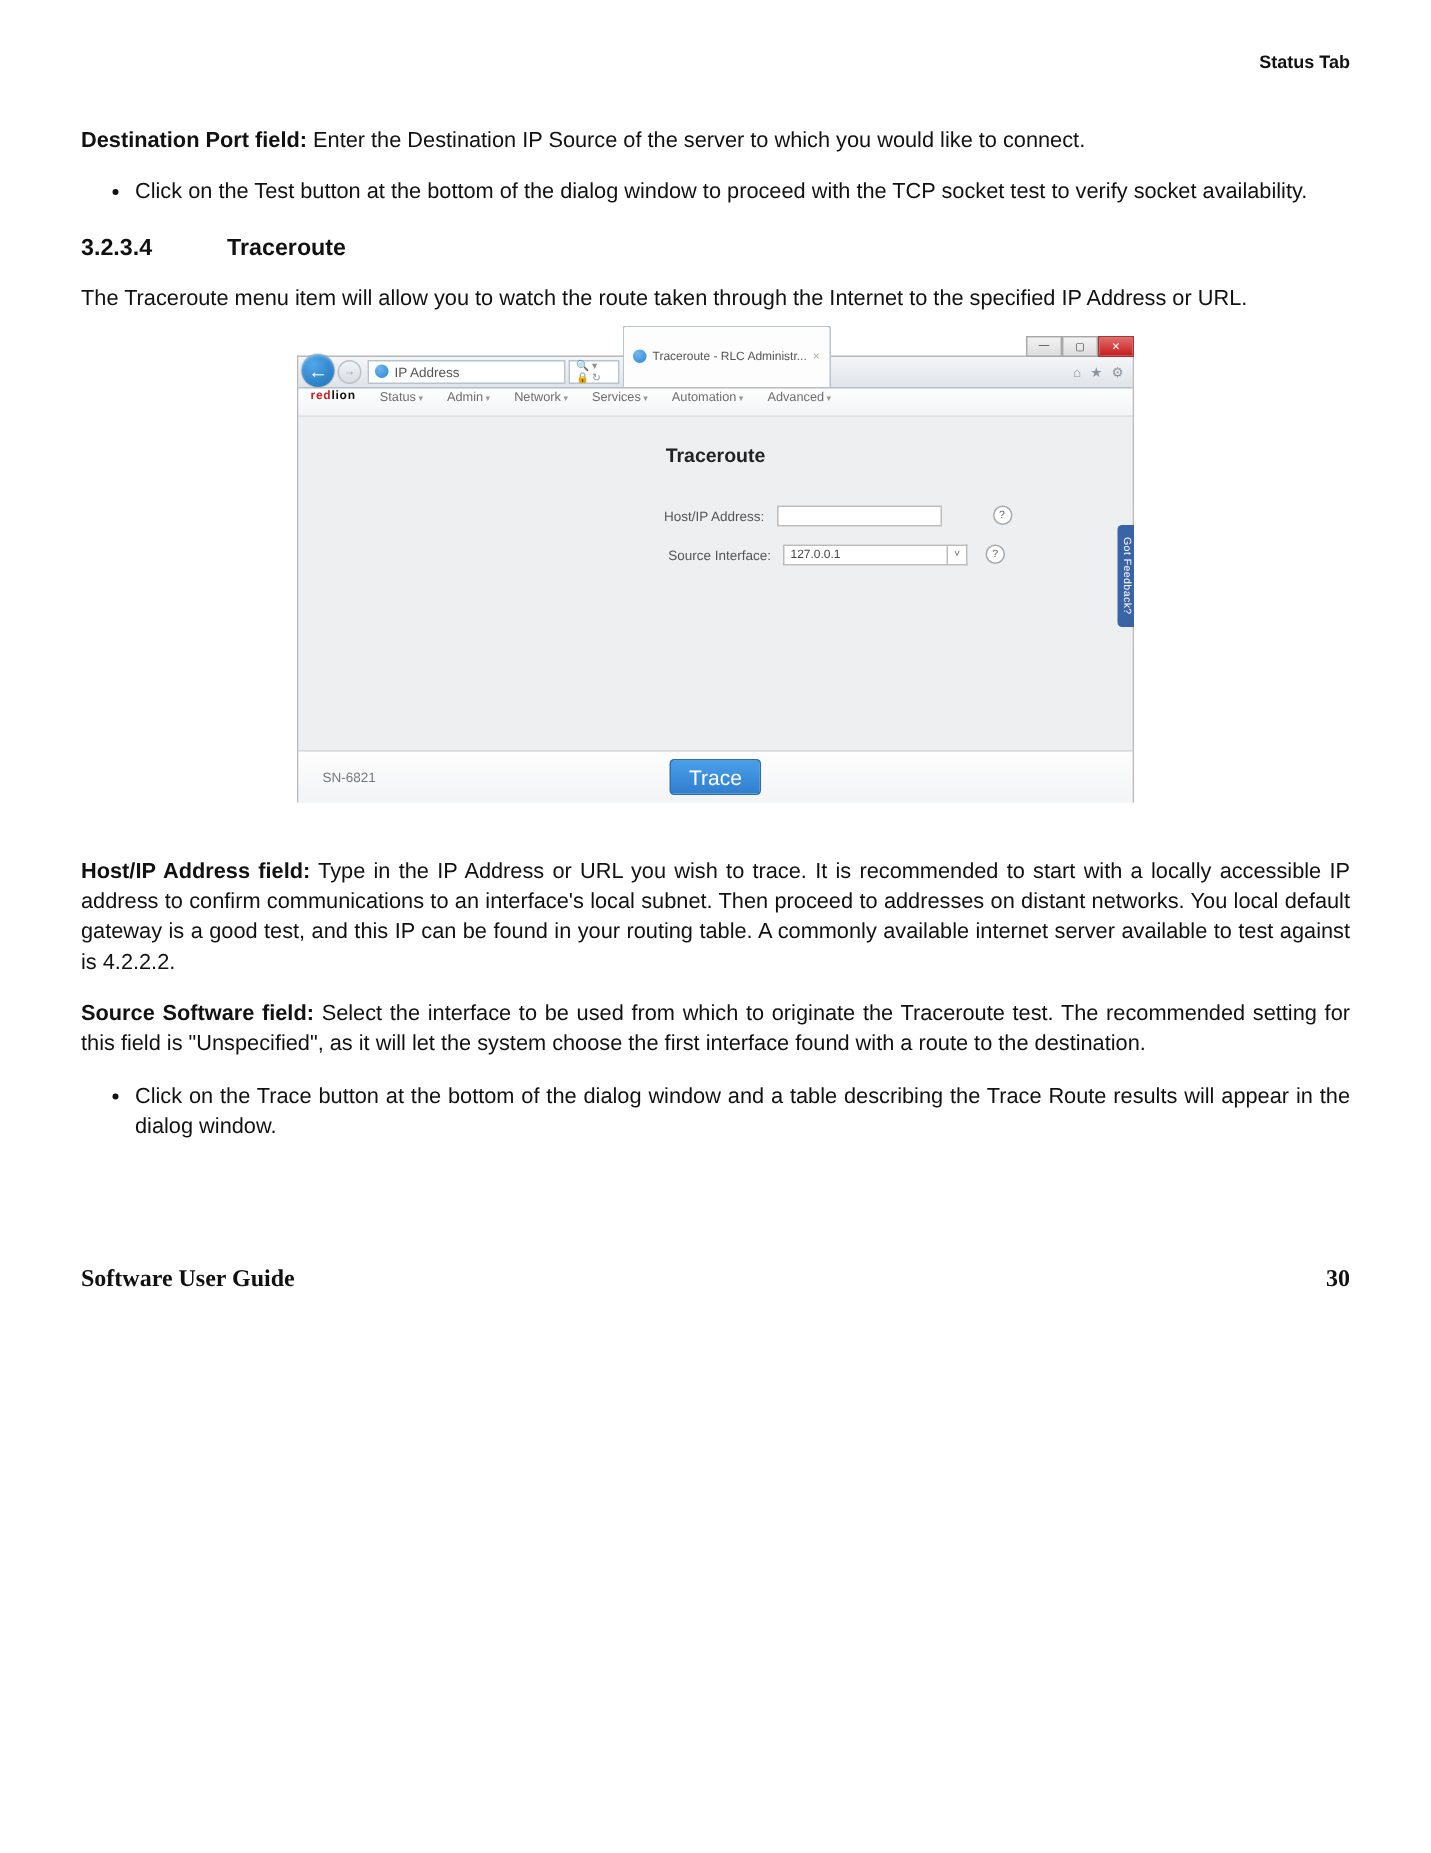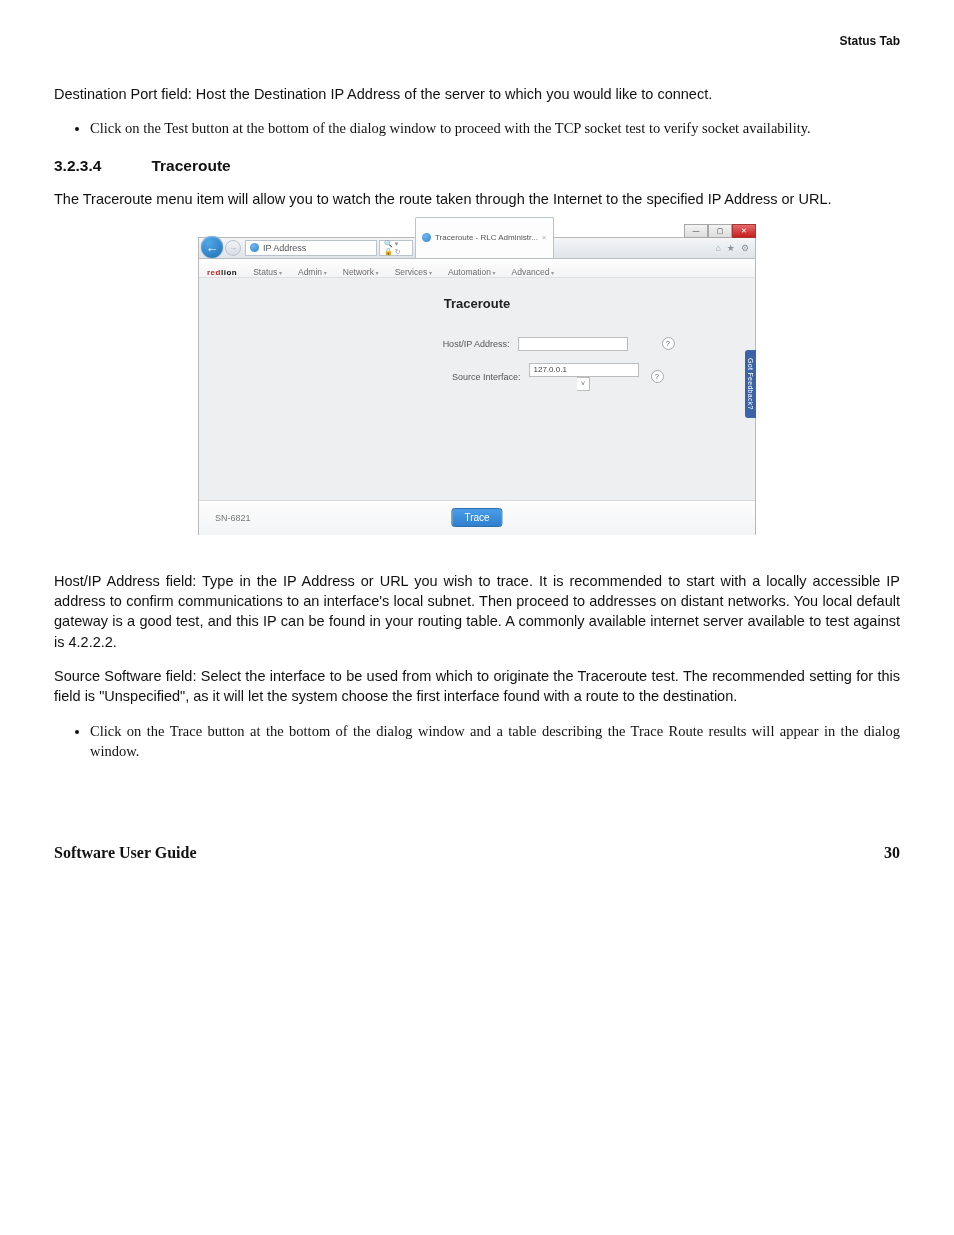--- a/index.html
+++ b/index.html
@@ -21,22 +21,22 @@
     font-weight: 700;
     font-size: 12px;
     margin-bottom: 36px;
   }
   .body-text {
     font-size: 14.5px;
     line-height: 1.4;
     text-align: justify;
   }
   .body-text p { margin: 0 0 14px 0; }
-  .bold { font-weight: 400; }
-  ul.bullets { margin: 0 0 18px 0; padding-left: 36px; font-family: Liberation Serif, serif; }
+  .bold { font-weight: 700; }
+  ul.bullets { margin: 0 0 18px 0; padding-left: 36px; }
   ul.bullets li { margin-bottom: 14px; font-size: 14.5px; line-height: 1.4; text-align: justify; }
   .section-heading {
     font-size: 15.5px;
     font-weight: 700;
     margin: 18px 0 14px 0;
     display: flex;
     gap: 50px;
   }
   
   .shot-wrap {
@@ -143,21 +143,21 @@
   .chrome-right {
     display:flex;
     gap:6px;
     padding: 0 6px;
     color:#8a939b;
     font-size:9px;
   }
   
   .navbar {
     display:flex;
-    align-items:flex-end;
+    align-items:flex-start;
     background: linear-gradient(#fefefe,#f3f4f6);
     height: 18px;
     padding: 0 8px;
     gap: 16px;
     border-bottom: 1px solid #e0e0e0;
   }
   .logo {
     font-size: 8px;
     letter-spacing: .5px;
   }
@@ -192,21 +192,21 @@
   .text-input {
     width: 100px;
     height: 12px;
     border: 1px solid #bcbcbc;
     background:#fff;
     font-size:8px;
     padding: 0 4px;
     color:#444;
   }
   .select-wrap {
-    display:flex; align-items:center;flex-direction:column;
+    display:flex; align-items:center;
   }
   .select-caret {
     width: 12px; height: 12px;
     border:1px solid #bcbcbc;
     border-left:none;
     background:#fff;
     display:flex; align-items:center; justify-content:center;
     font-size:7px; color:#666;
   }
   .help-dot {
@@ -241,21 +241,21 @@
   }
   .footer-bar .model { font-size:9px; color:#777; }
   .trace-btn {
     position:absolute;
     left:50%;
     transform: translateX(-50%);
     background: linear-gradient(#4a9ee8,#2f7fcf);
     color:#fff;
     border:1px solid #2a6eae;
     border-radius: 3px;
-    font-size: 10px;
+    font-size: 14px;
     padding: 3px 12px;
   }
   
   .page-footer {
     position: absolute;
     bottom: 30px;
     left: 54px; right: 54px;
     display:flex;
     justify-content: space-between;
     font-weight:700;
@@ -265,21 +265,21 @@
 </style>
 </head>
 <body>
 
 <div class="page">
 
   <div class="tab-header">Status Tab</div>
 
   <div class="body-text">
     <p>
-      <span class="bold">Destination Port field:</span><span> Host the Destination IP Address of the server to which you would like to connect.</span>
+      <span class="bold">Destination Port field:</span><span> Enter the Destination IP Source of the server to which you would like to connect.</span>
     </p>
     <ul class="bullets">
       <li>Click on the Test button at the bottom of the dialog window to proceed with the TCP socket test to verify socket availability.</li>
     </ul>
   </div>
 
   <div class="section-heading">
     <span>3.2.3.4</span>
     <span>Traceroute</span>
   </div>

